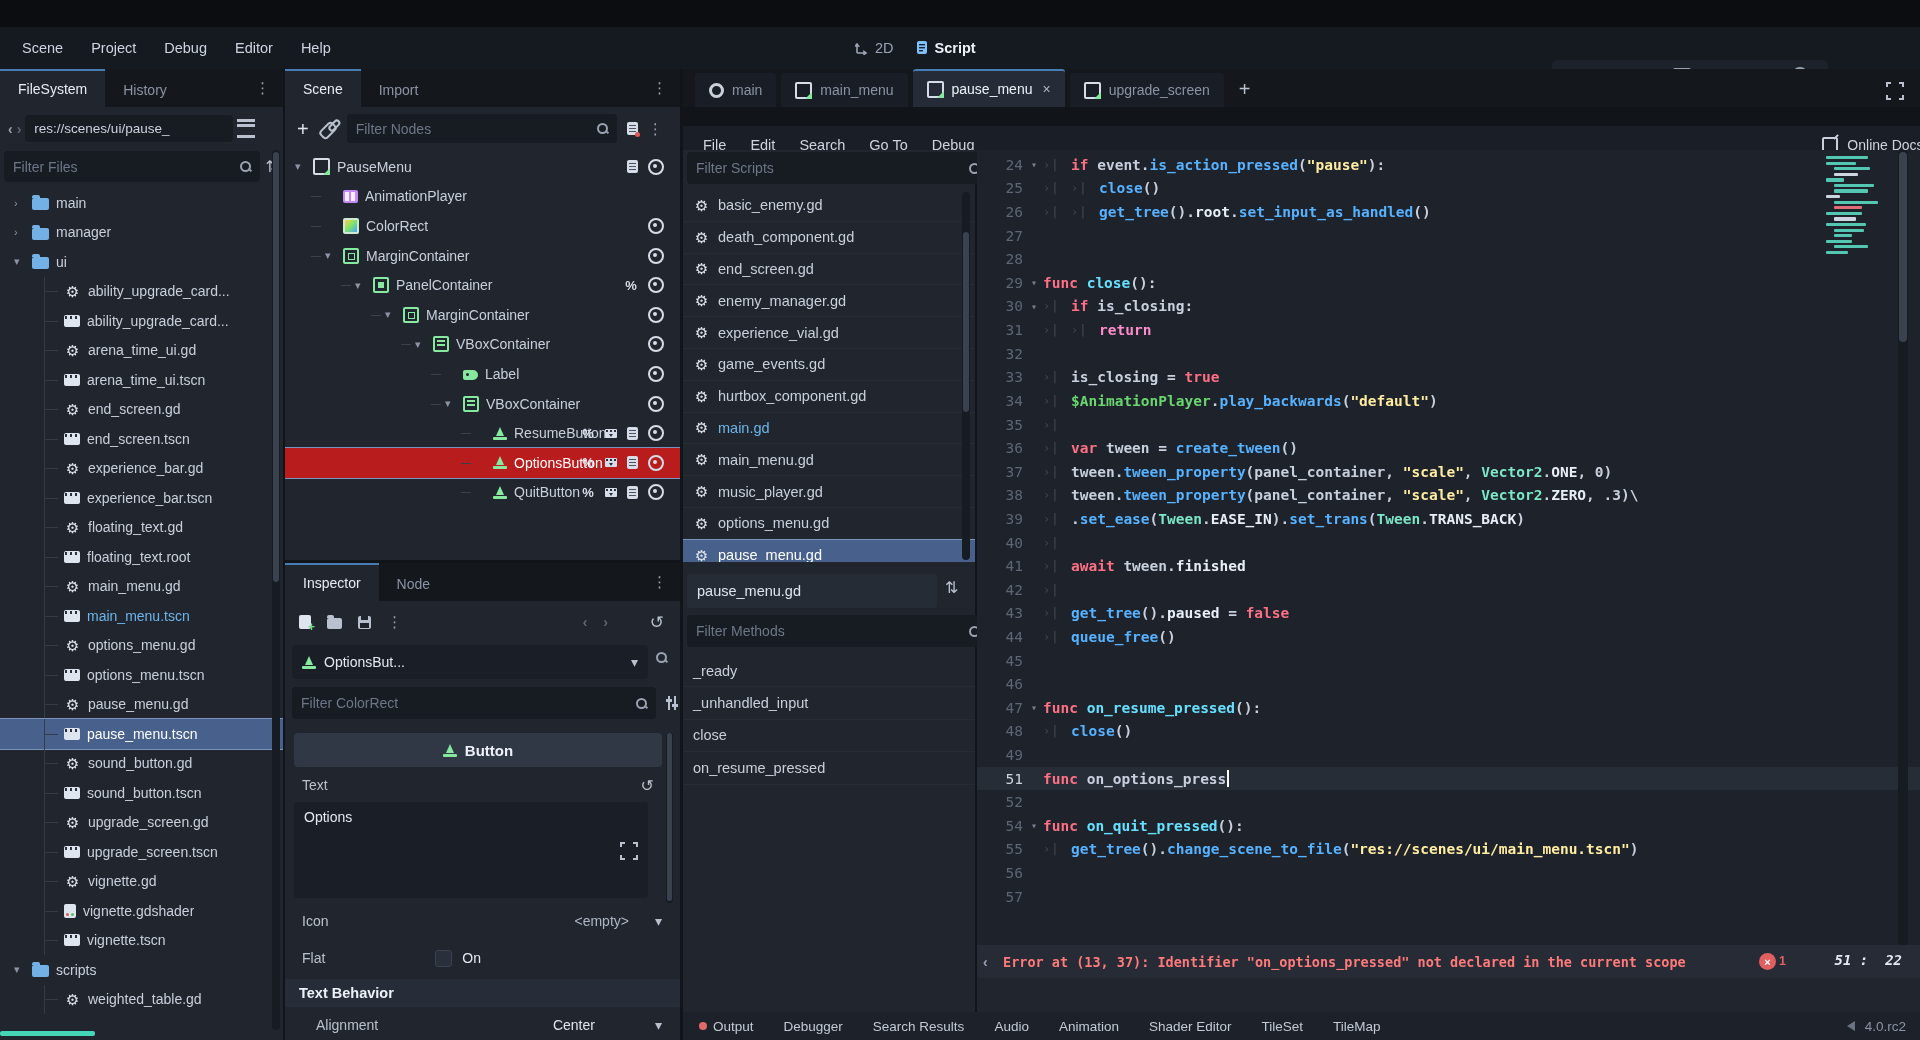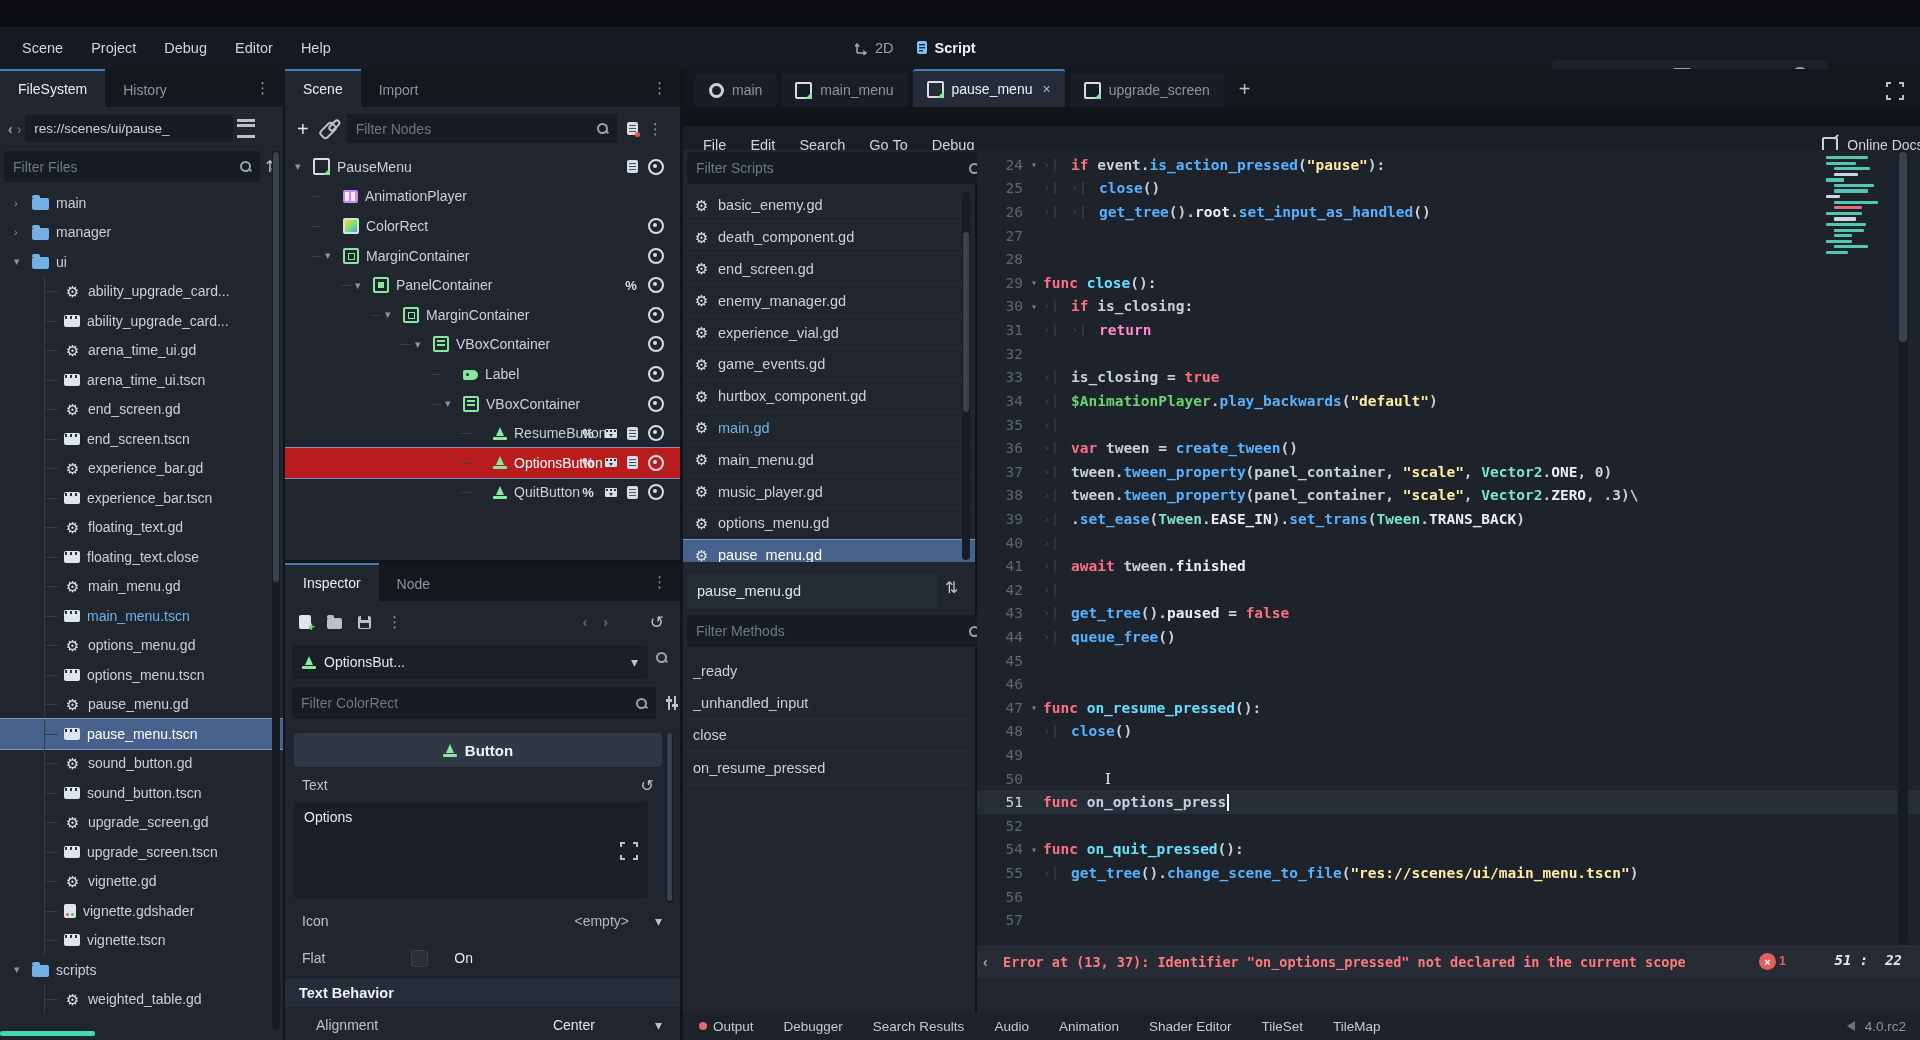--- a/index.html
+++ b/index.html
@@ -331,21 +331,21 @@
     <div class="fs-row d2" style="--ind: 64px;">
       <span class="ic icon-tscn"></span>
       <span class="lbl">experience_bar.tscn</span>
     </div>
     <div class="fs-row d2" style="--ind: 64px;">
       <span class="ic icon-gd">⚙</span>
       <span class="lbl">floating_text.gd</span>
     </div>
     <div class="fs-row d2" style="--ind: 64px;">
       <span class="ic icon-tscn"></span>
-      <span class="lbl">floating_text.close</span>
+      <span class="lbl">floating_text.root</span>
     </div>
     <div class="fs-row d2" style="--ind: 64px;">
       <span class="ic icon-gd">⚙</span>
       <span class="lbl">main_menu.gd</span>
     </div>
     <div class="fs-row d2 openscene" style="--ind: 64px;">
       <span class="ic icon-tscn"></span>
       <span class="lbl">main_menu.tscn</span>
     </div>
     <div class="fs-row d2" style="--ind: 64px;">
@@ -581,21 +581,21 @@
 </div>
 <div class="abs" id="insp-iconrow">
   <span class="prop-label" style="margin-left:8px;">Icon</span>
   <span class="valcell">
       <span style="color:#aeb6c4;">&lt;empty&gt;</span>
   <span style="color:#b9c1cf;">▾</span>
     </span>
 </div>
 <div class="abs" id="insp-flatrow">
   <span class="prop-label" style="margin-left:8px;">Flat</span>
-  <span style="margin-left:86px;display:flex;align-items:center;gap:26px;">
+  <span style="margin-left:110px;display:flex;align-items:center;gap:10px;">
     <span class="checkbox"></span>
     <span style="color:#e4e9f2;">On</span>
   </span>
 </div>
 <div class="abs" id="insp-group">Text Behavior</div>
 <div class="abs" id="insp-alignrow">
   <span class="prop-label" style="margin-left:22px;">Alignment</span>
   <span class="valcell" style="gap:60px;">
       <span>Center</span>
   <span style="color:#b9c1cf;">▾</span>
@@ -744,21 +744,20 @@
       <div class="codeline"><span class="lnum">40</span><span class="fold"></span><span class="im">›|</span></div>
       <div class="codeline"><span class="lnum">41</span><span class="fold"></span><span class="im">›|</span><span class="tk-kw">await </span><span class="tk-tx">tween.</span><span class="tk-mb">finished</span></div>
       <div class="codeline"><span class="lnum">42</span><span class="fold"></span><span class="im">›|</span></div>
       <div class="codeline"><span class="lnum">43</span><span class="fold"></span><span class="im">›|</span><span class="tk-fn">get_tree</span><span class="tk-tx">().</span><span class="tk-mb">paused</span><span class="tk-tx"> = </span><span class="tk-kw">false</span></div>
       <div class="codeline"><span class="lnum">44</span><span class="fold"></span><span class="im">›|</span><span class="tk-fn">queue_free</span><span class="tk-tx">()</span></div>
       <div class="codeline"><span class="lnum">45</span><span class="fold"></span></div>
       <div class="codeline"><span class="lnum">46</span><span class="fold"></span></div>
       <div class="codeline"><span class="lnum">47</span><span class="fold">▾</span><span class="tk-kw">func </span><span class="tk-fd">on_resume_pressed</span><span class="tk-tx">():</span></div>
       <div class="codeline"><span class="lnum">48</span><span class="fold"></span><span class="im">›|</span><span class="tk-fn">close</span><span class="tk-tx">()</span></div>
       <div class="codeline"><span class="lnum">49</span><span class="fold"></span></div>
-      <div class="codeline"><span class="lnum">50</span><span class="fold"></span><span class="ibeam">I</span></div>
       <div class="codeline current"><span class="lnum">51</span><span class="fold"></span><span class="tk-kw">func </span><span class="tk-tx">on_options_press</span><span class="caret"></span></div>
       <div class="codeline"><span class="lnum">52</span><span class="fold"></span></div>
       <div class="codeline"><span class="lnum">54</span><span class="fold">▾</span><span class="tk-kw">func </span><span class="tk-fd">on_quit_pressed</span><span class="tk-tx">():</span></div>
       <div class="codeline"><span class="lnum">55</span><span class="fold"></span><span class="im">›|</span><span class="tk-fn">get_tree</span><span class="tk-tx">().</span><span class="tk-fn">change_scene_to_file</span><span class="tk-tx">(</span><span class="tk-str">"res://scenes/ui/main_menu.tscn"</span><span class="tk-tx">)</span></div>
       <div class="codeline"><span class="lnum">56</span><span class="fold"></span></div>
       <div class="codeline"><span class="lnum">57</span><span class="fold"></span></div>
     </div>
   <div id="minimap">
       <div class="mm-bar" style="margin-left: 0px; width: 42px; background: rgb(83, 199, 178);"></div>
       <div class="mm-bar" style="margin-left: 0px; width: 30px; background: rgb(83, 199, 178);"></div>

